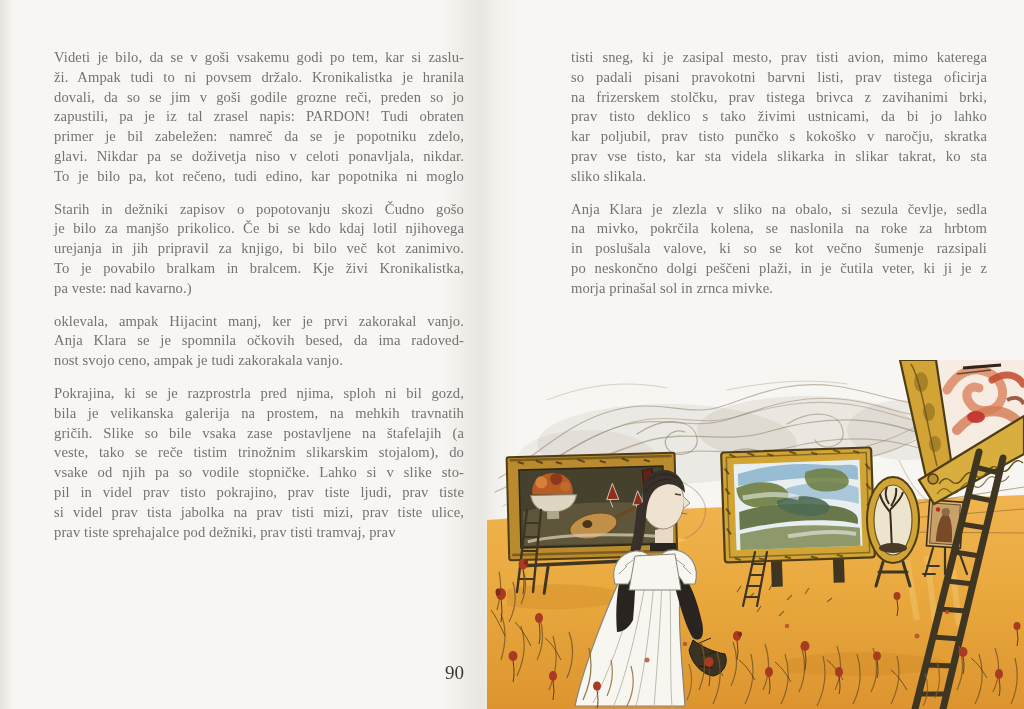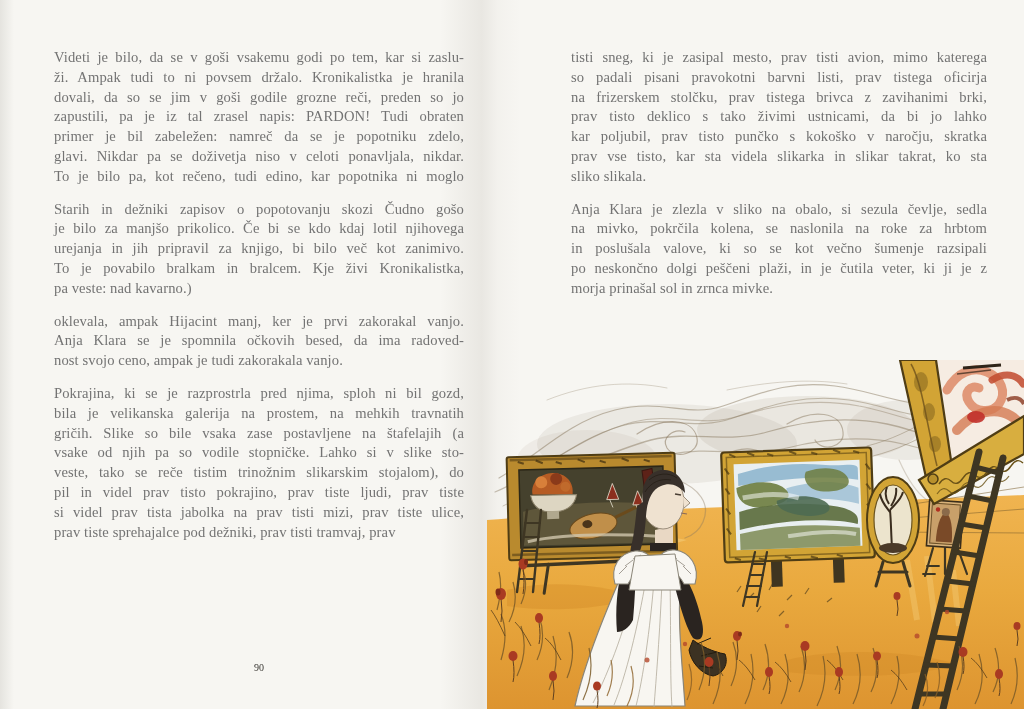--- a/index.html
+++ b/index.html
@@ -16,22 +16,22 @@
   .text-col{
     position:absolute;top:48px;
     color:#737373;font-size:14.6px;line-height:19.8px;letter-spacing:.1px;
   }
   .col-left{left:54px;width:410px;}
   .col-right{left:571px;width:416px;}
   .para + .para{margin-top:13px;}
   .ln{text-align:justify;text-align-last:justify;white-space:normal;}
   .ln.last{text-align:justify;text-align-last:left;}
   .page-num{
-    position:absolute;top:662px;left:54px;width:410px;text-align:center;
-    color:#3a3834;font-size:10px;
+    position:absolute;top:662px;left:54px;width:410px;text-align:right;
+    color:#3a3834;font-size:19px;
   }
   .illus{position:absolute;left:487px;top:360px;width:537px;height:349px;}
   svg{display:block;}
   .f-gold{fill:var(--frame_gold);}
   .f-poppy{fill:var(--poppy);}
   .s-smoke{stroke:var(--smoke);fill:none;stroke-linecap:round;}
   .f-smoke{fill:var(--smoke);}
   .s-ladder{stroke:var(--ladder);fill:none;stroke-linecap:round;}
   .f-dress{fill:var(--dress);}
   .f-sleeve{fill:var(--sleeve);}
@@ -65,22 +65,22 @@
       </div>
       <div class="para">
         <div class="ln">oklevala, ampak Hijacint manj, ker je prvi zakorakal vanjo.</div>
         <div class="ln">Anja Klara se je spomnila očkovih besed, da ima radoved-</div>
         <div class="ln last">nost svojo ceno, ampak je tudi zakorakala vanjo.</div>
       </div>
       <div class="para">
         <div class="ln">Pokrajina, ki se je razprostrla pred njima, sploh ni bil gozd,</div>
         <div class="ln">bila je velikanska galerija na prostem, na mehkih travnatih</div>
         <div class="ln">gričih. Slike so bile vsaka zase postavljene na štafelajih (a</div>
+        <div class="ln">veste, tako se reče tistim trinožnim slikarskim stojalom), do</div>
         <div class="ln">vsake od njih pa so vodile stopničke. Lahko si v slike sto-</div>
-        <div class="ln">veste, tako se reče tistim trinožnim slikarskim stojalom), do</div>
         <div class="ln">pil in videl prav tisto pokrajino, prav tiste ljudi, prav tiste</div>
         <div class="ln">si videl prav tista jabolka na prav tisti mizi, prav tiste ulice,</div>
         <div class="ln last">prav tiste sprehajalce pod dežniki, prav tisti tramvaj, prav</div>
       </div>
     </div>
 
   <div class="page-num">90</div>
 
   <div class="text-col col-right">
       <div class="para">

